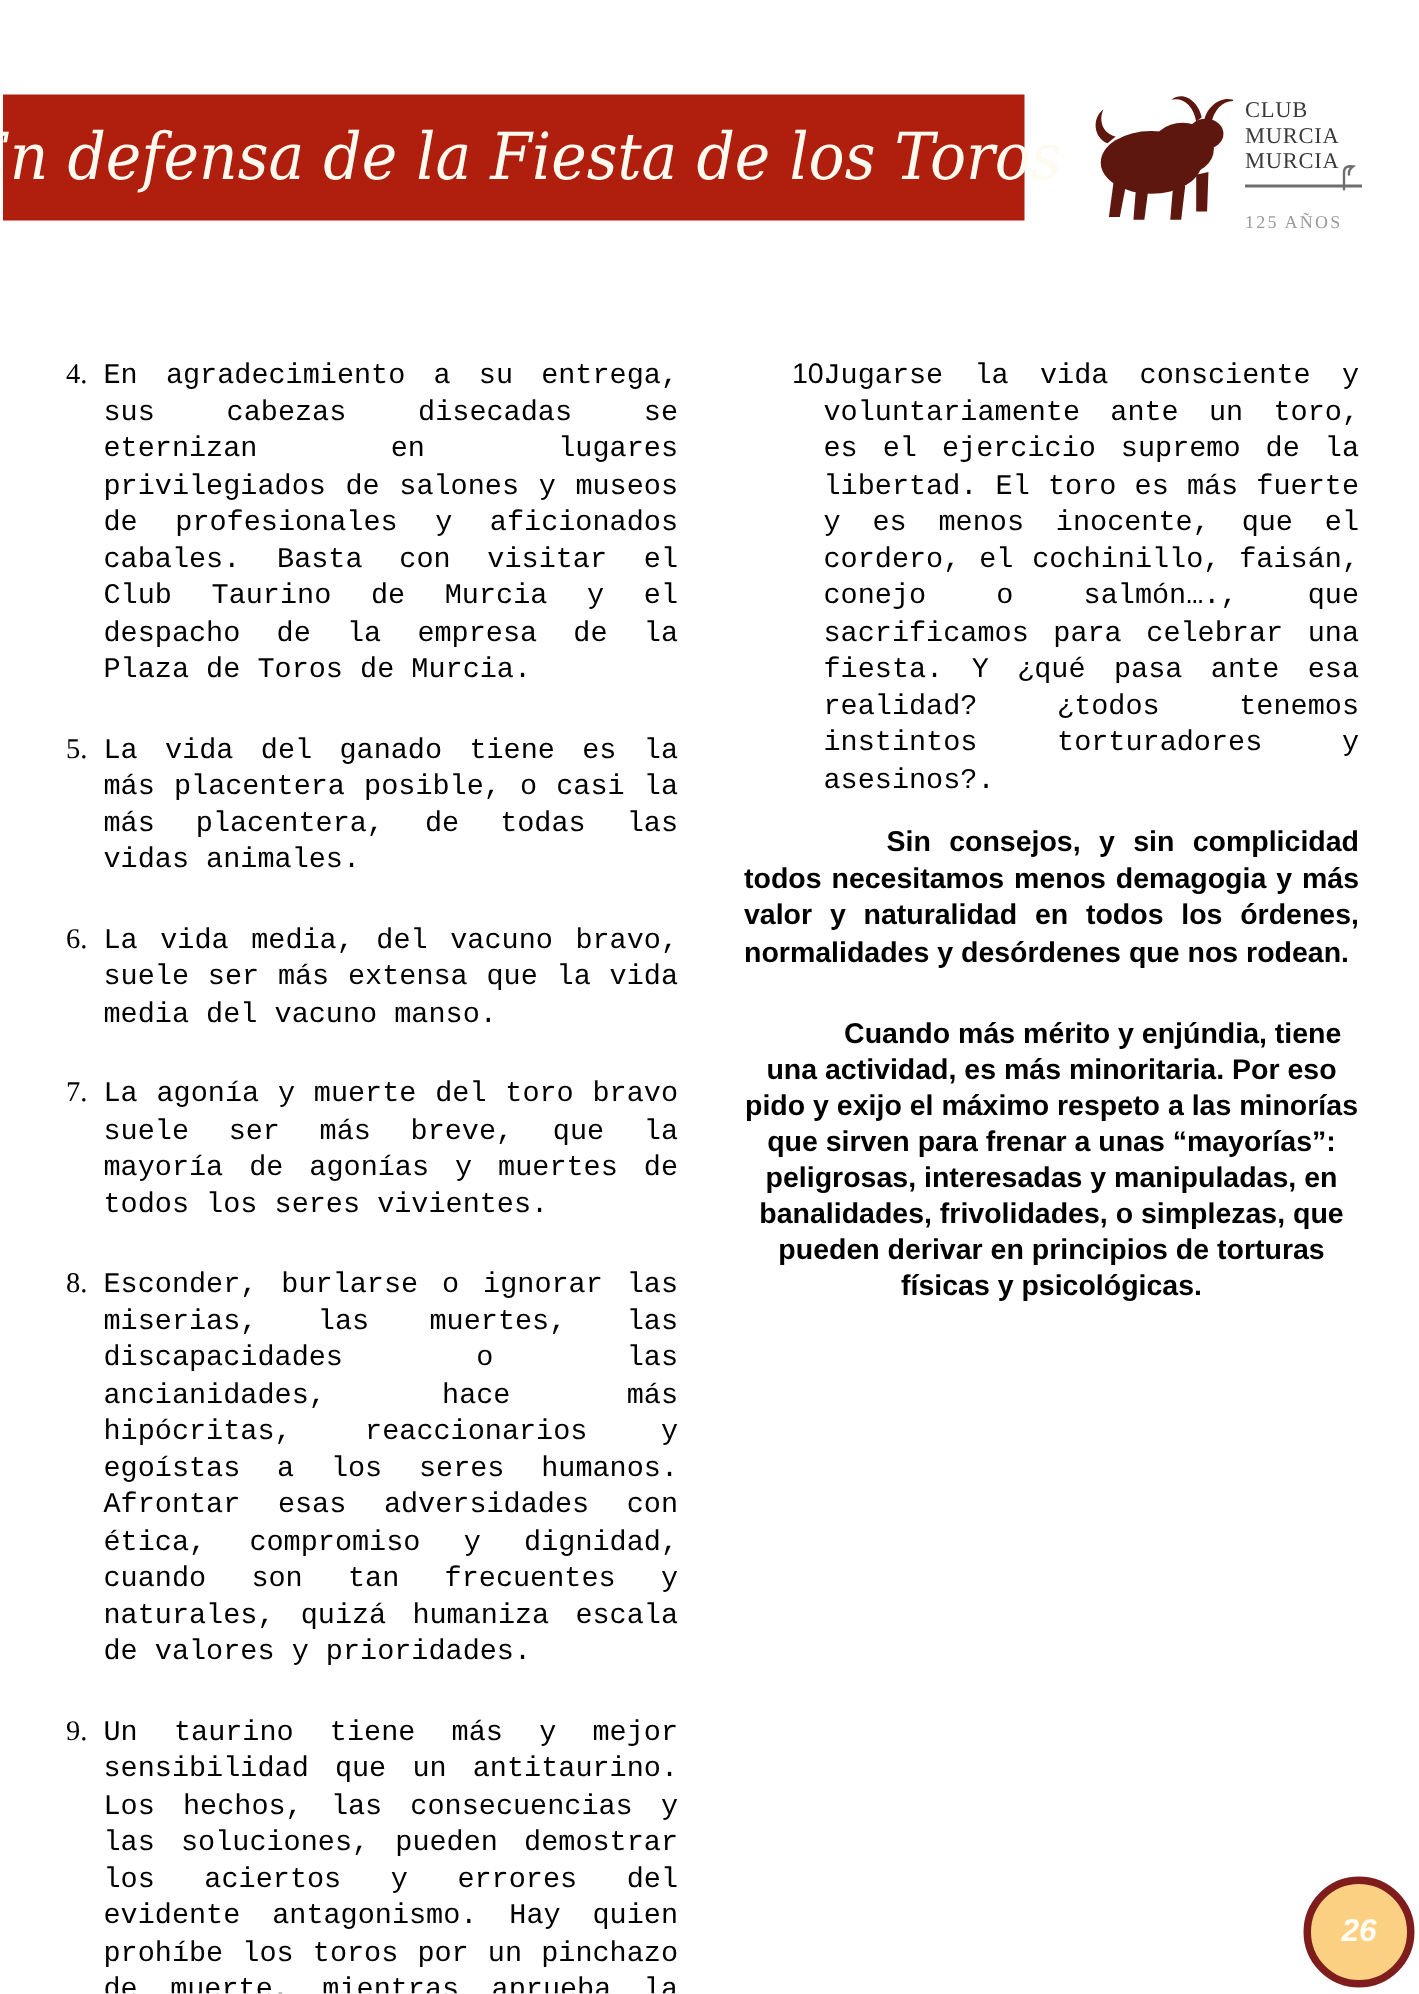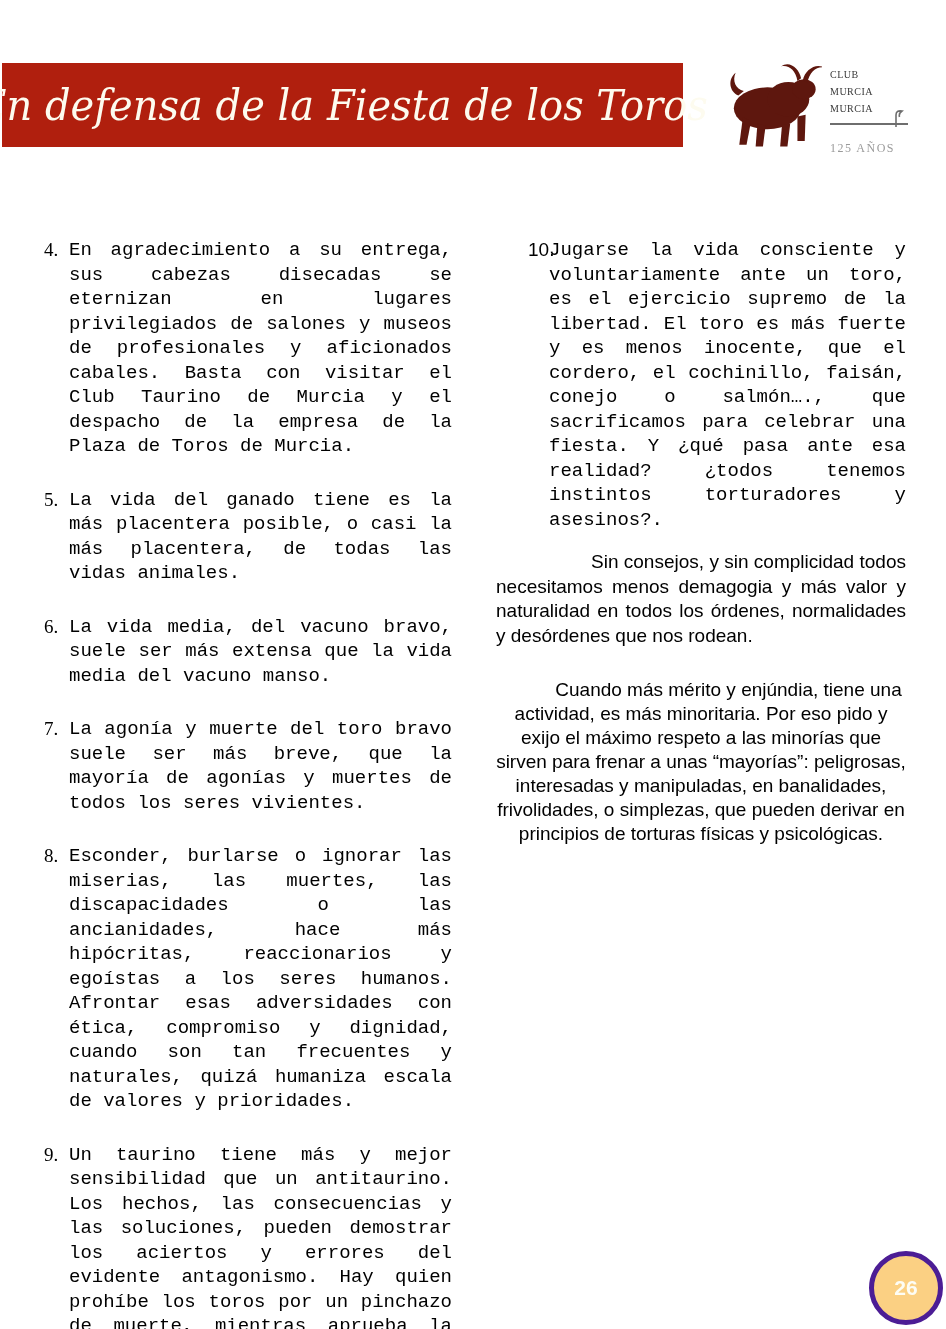--- a/index.html
+++ b/index.html
@@ -30,21 +30,21 @@
 
   
   .logo{position:absolute;left:722px;top:60px;width:200px;height:92px;}
   .bull-svg{position:absolute;left:0;top:2px;width:100px;height:88px;}
   .bull-svg *{fill:#5e170e;}
   .logo-text{
     position:absolute;left:108px;top:6px;width:92px;
     font-family:"Liberation Serif", serif;
     color:#3a3a3a;
   }
-  .logo-line{font-size:10px;line-height:17px;letter-spacing:0.5px;}
+  .logo-line{font-size:15px;line-height:17px;letter-spacing:0.5px;}
   .logo-rule{position:relative;margin-top:6px;width:78px;border-top:2px solid #6e6e6e;}
   .sword-svg{position:absolute;right:4px;top:-16px;width:16px;height:18px;}
   .sword-svg path{stroke:#6e6e6e;stroke-width:1.6;fill:none;}
   .logo-sub{margin-top:16px;font-size:12px;letter-spacing:1.5px;color:#9a9a9a;}
 
   
   .col{position:absolute;top:238px;font-size:19px;line-height:24.5px;}
   .col-left{left:44px;width:408px;}
   .col-right{left:496px;width:410px;}
 
@@ -52,31 +52,31 @@
   .item .num{
     position:absolute;left:0;top:0;
     font-family:"Liberation Serif", serif;
     font-size:19px;
   }
   .item .text{display:block;text-align:justify;font-family:Liberation Mono, monospace;}
 
   .col-right .item{padding-left:21px;margin-bottom:18px;margin-left:32px;}
   .col-right .item .num{font-family:"Liberation Sans", sans-serif;}
 
-  .para{margin:0 0 30px 0;}
+  .para{margin:0 0 30px 0;font-weight:bold;}
   .para-justify{text-align:justify;text-indent:95px;}
   .para-left{text-align:center;text-indent:55px;line-height:24px;}
 
   
   .page-circle{
     position:absolute;left:869px;top:1251px;
     width:64px;height:64px;border-radius:50%;
     background:#fbd083;
-    border:5px solid #4c1d95;
-    display:flex;align-items:center;justify-content:center;
+    border:5px solid #7f1d1d;
+    display:flex;align-items:center;justify-content:center;font-style:italic;
   }
   .page-circle span{
     color:#fdfdf5;font-weight:bold;font-size:21px;
     font-family:"Liberation Sans", sans-serif;
   }
 </style>
 </head>
 <body>
 
 <div class="page">

